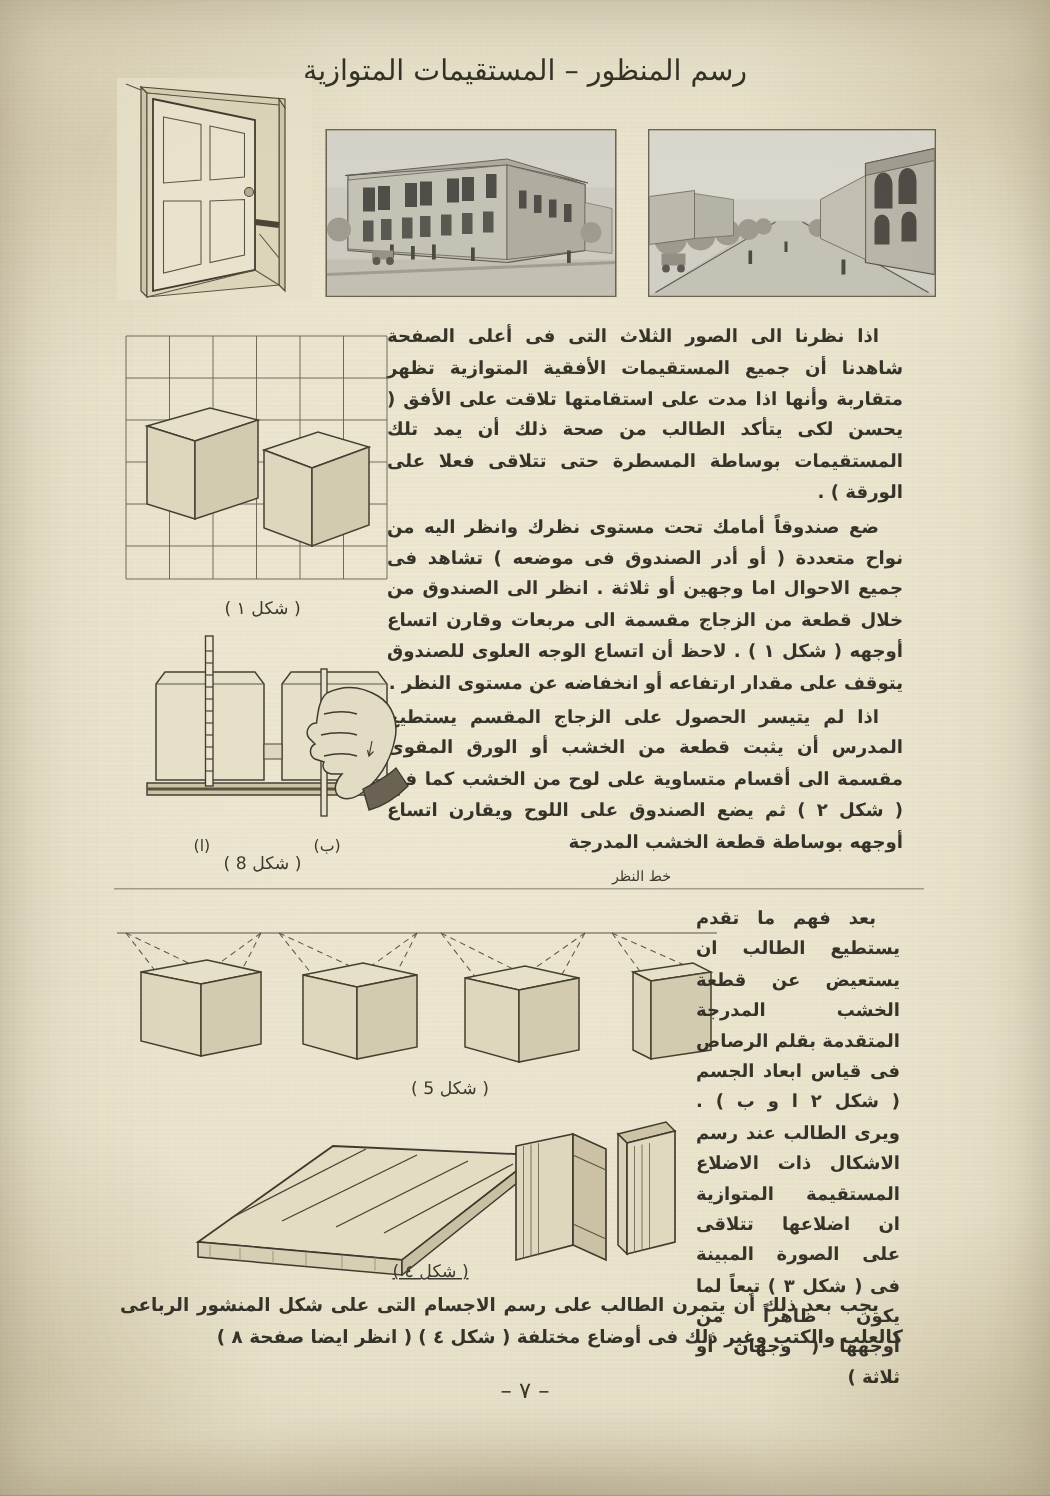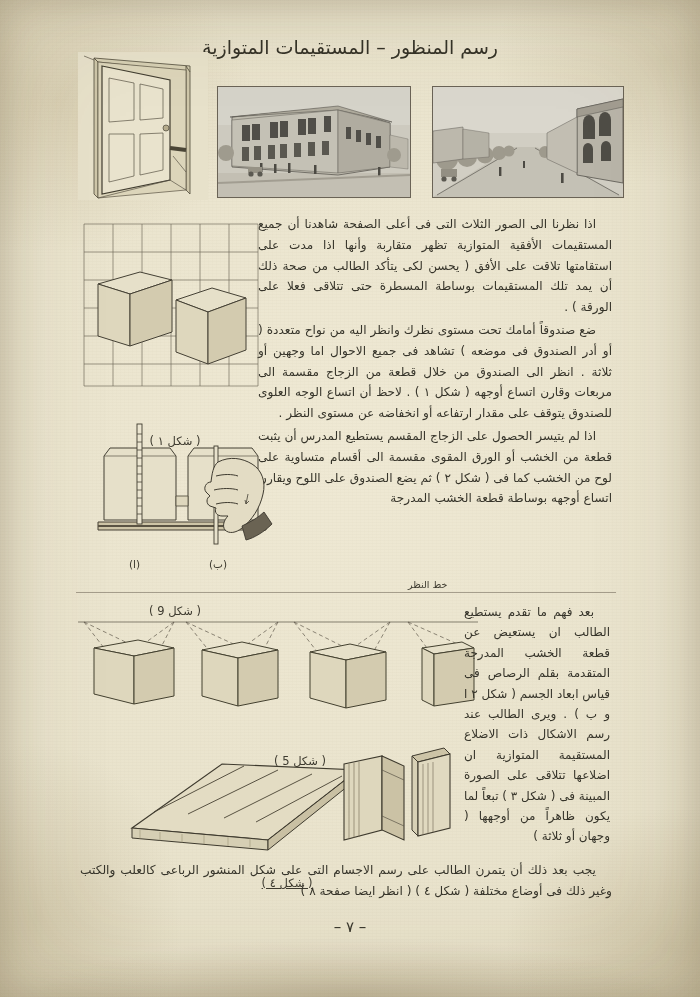--- a/index.html
+++ b/index.html
@@ -79,31 +79,30 @@
   
   .door-wrap { position: absolute; left: 78px; top: 52px; width: 130px; height: 148px; }
   
   .fig { position: absolute; }
   .caption {
     position: absolute;
     text-align: center;
     font-size: 11.5px;
     direction: rtl;
     color: #3d3a2f;
-    margin-top: 36px;
   }
   .bodytext {
     position: absolute;
     direction: rtl;
     text-align: justify;
     text-align-last: right;
     color: #36342a;
     line-height: 1.72;
   }
-  .bodytext p { margin: 0 0 2px 0; text-indent: 16px; }
+  .bodytext p { margin: 0 10px 2px 0; text-indent: 16px; font-weight: bold; }
   .col-main { font-size: 12.1px; }
   .col-narrow { font-size: 12px; line-height: 1.70; }
   .pagenum {
     position: absolute;
     left: 0; right: 0;
     text-align: center;
     font-size: 15px;
     color: #3a382e;
     direction: rtl;
   }
@@ -358,21 +357,21 @@
         <path d="M120 86 C128 84 136 84 142 86" fill="none"></path>
       </g>
 
       <path d="M146 108 C154 104 162 100 168 94 L176 106 C168 114 158 120 150 122 Z" fill="#6a6353" stroke="#3d3930" stroke-width=".9"></path>
 
       <path d="M152 76 L150 86 M149 82 L150 86 L153 83" stroke="#433f33" stroke-width=".8" fill="none"></path>
     </svg>
   </div>
   <div class="lbl arabic" style="left:129px; top:558px;">(ا)</div>
   <div class="lbl arabic" style="left:209px; top:558px;">(ب)</div>
-  <div class="caption arabic" style="left:120px; top:568px; width:110px;">( شكل 9 )</div>
+  <div class="caption arabic" style="left:120px; top:568px; width:110px;">( شكل 8 )</div>
 
   <div style="position:absolute;left:76px;top:592px;width:540px;height:1px;background:#6b6354;opacity:.55;"></div>
 
   <div class="fig" style="left:78px; top:596px; width:400px; height:122px;">
     <svg width="400" height="122" viewBox="0 0 400 122">
 
       <line x1="0" y1="26" x2="400" y2="26" class="stroke-thin"></line>
 
       <g class="dash">
         <line x1="6" y1="26" x2="60" y2="52"></line>

